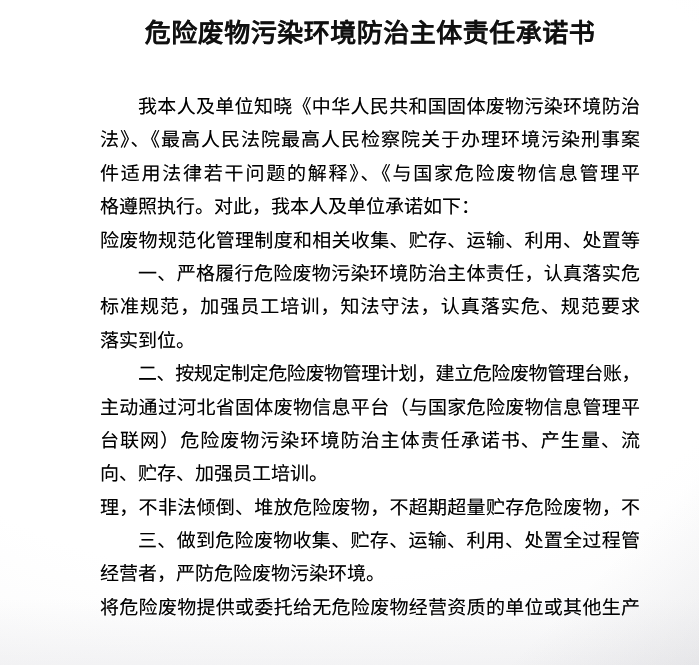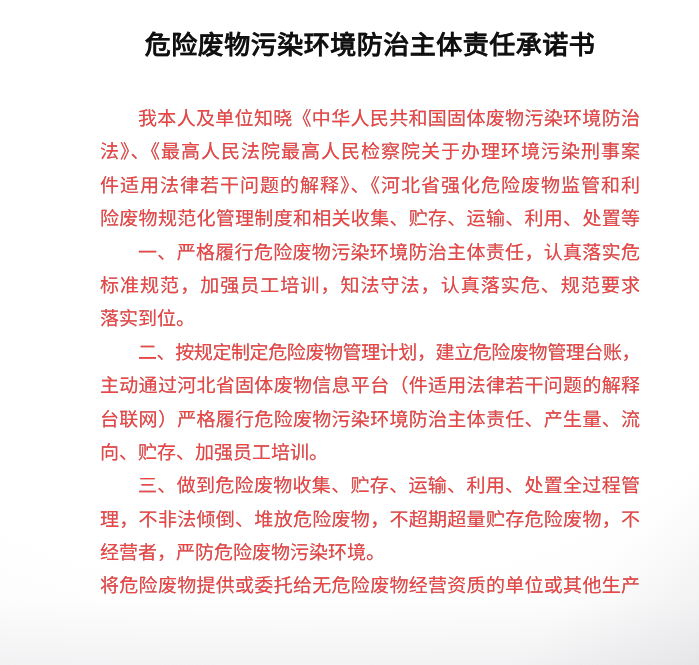--- a/index.html
+++ b/index.html
@@ -17,40 +17,40 @@
       radial-gradient(130% 95% at 42% 35%, #ffffff 55%, #f6f6f7 100%);
     font-family: "Liberation Serif", "DejaVu Serif", serif;
   }
   .page {
     position: absolute;
     left: 100px;
     top: 14px;
     width: 540px;
   }
   .doc-title {
-    margin: 12px;
+    margin: 0;
     font-size: 26px;
     font-weight: 700;
     line-height: 40px;
     text-align: center;
     color: #101010;
     letter-spacing: 0.5px;
     text-shadow: 0 0 0.6px rgba(10,10,10,0.55);
     white-space: nowrap;
   }
   .body-text {
     margin-top: 36px;
   }
   .para {
     margin: 0;
   }
   .line {
     font-size: 19px;
     line-height: 33.4px;
-    color: #ef4444;
+    color: #000000;
     text-shadow: 0 0 0.4px rgba(30,30,30,0.45);
     text-align: justify;
     text-align-last: justify;
     overflow: hidden;
     max-height: 33.4px;
   }
   .line.first {
     text-indent: 38px;
   }
   .line.end {
@@ -65,38 +65,39 @@
 
 <div class="page">
 
   <h1 class="doc-title">危险废物污染环境防治主体责任承诺书</h1>
 
   <div class="body-text">
 
     <div class="para">
       <div class="line first">我本人及单位知晓《中华人民共和国固体废物污染环境防治</div>
       <div class="line">法》、《最高人民法院最高人民检察院关于办理环境污染刑事案</div>
-      <div class="line">件适用法律若干问题的解释》、《河北省强化危险废物监管和利</div>
+      <div class="line">件适用法律若干问题的解释》、《与国家危险废物信息管理平</div>
+      <div class="line end">格遵照执行。对此，我本人及单位承诺如下：</div>
     </div>
 
     <div class="para">
       <div class="line">险废物规范化管理制度和相关收集、贮存、运输、利用、处置等</div>
       <div class="line first">一、严格履行危险废物污染环境防治主体责任，认真落实危</div>
       <div class="line">标准规范，加强员工培训，知法守法，认真落实危、规范要求</div>
       <div class="line end">落实到位。</div>
     </div>
 
     <div class="para">
       <div class="line first tight">二、按规定制定危险废物管理计划，建立危险废物管理台账，</div>
-      <div class="line">主动通过河北省固体废物信息平台（件适用法律若干问题的解释</div>
-      <div class="line">台联网）严格履行危险废物污染环境防治主体责任、产生量、流</div>
+      <div class="line">主动通过河北省固体废物信息平台（与国家危险废物信息管理平</div>
+      <div class="line">台联网）危险废物污染环境防治主体责任承诺书、产生量、流</div>
       <div class="line end">向、贮存、加强员工培训。</div>
     </div>
 
     <div class="para">
+      <div class="line">理，不非法倾倒、堆放危险废物，不超期超量贮存危险废物，不</div>
       <div class="line first">三、做到危险废物收集、贮存、运输、利用、处置全过程管</div>
-      <div class="line">理，不非法倾倒、堆放危险废物，不超期超量贮存危险废物，不</div>
       <div class="line end">经营者，严防危险废物污染环境。</div>
       <div class="line">将危险废物提供或委托给无危险废物经营资质的单位或其他生产</div>
     </div>
 
   </div>
 </div>
 
 </body></html>

